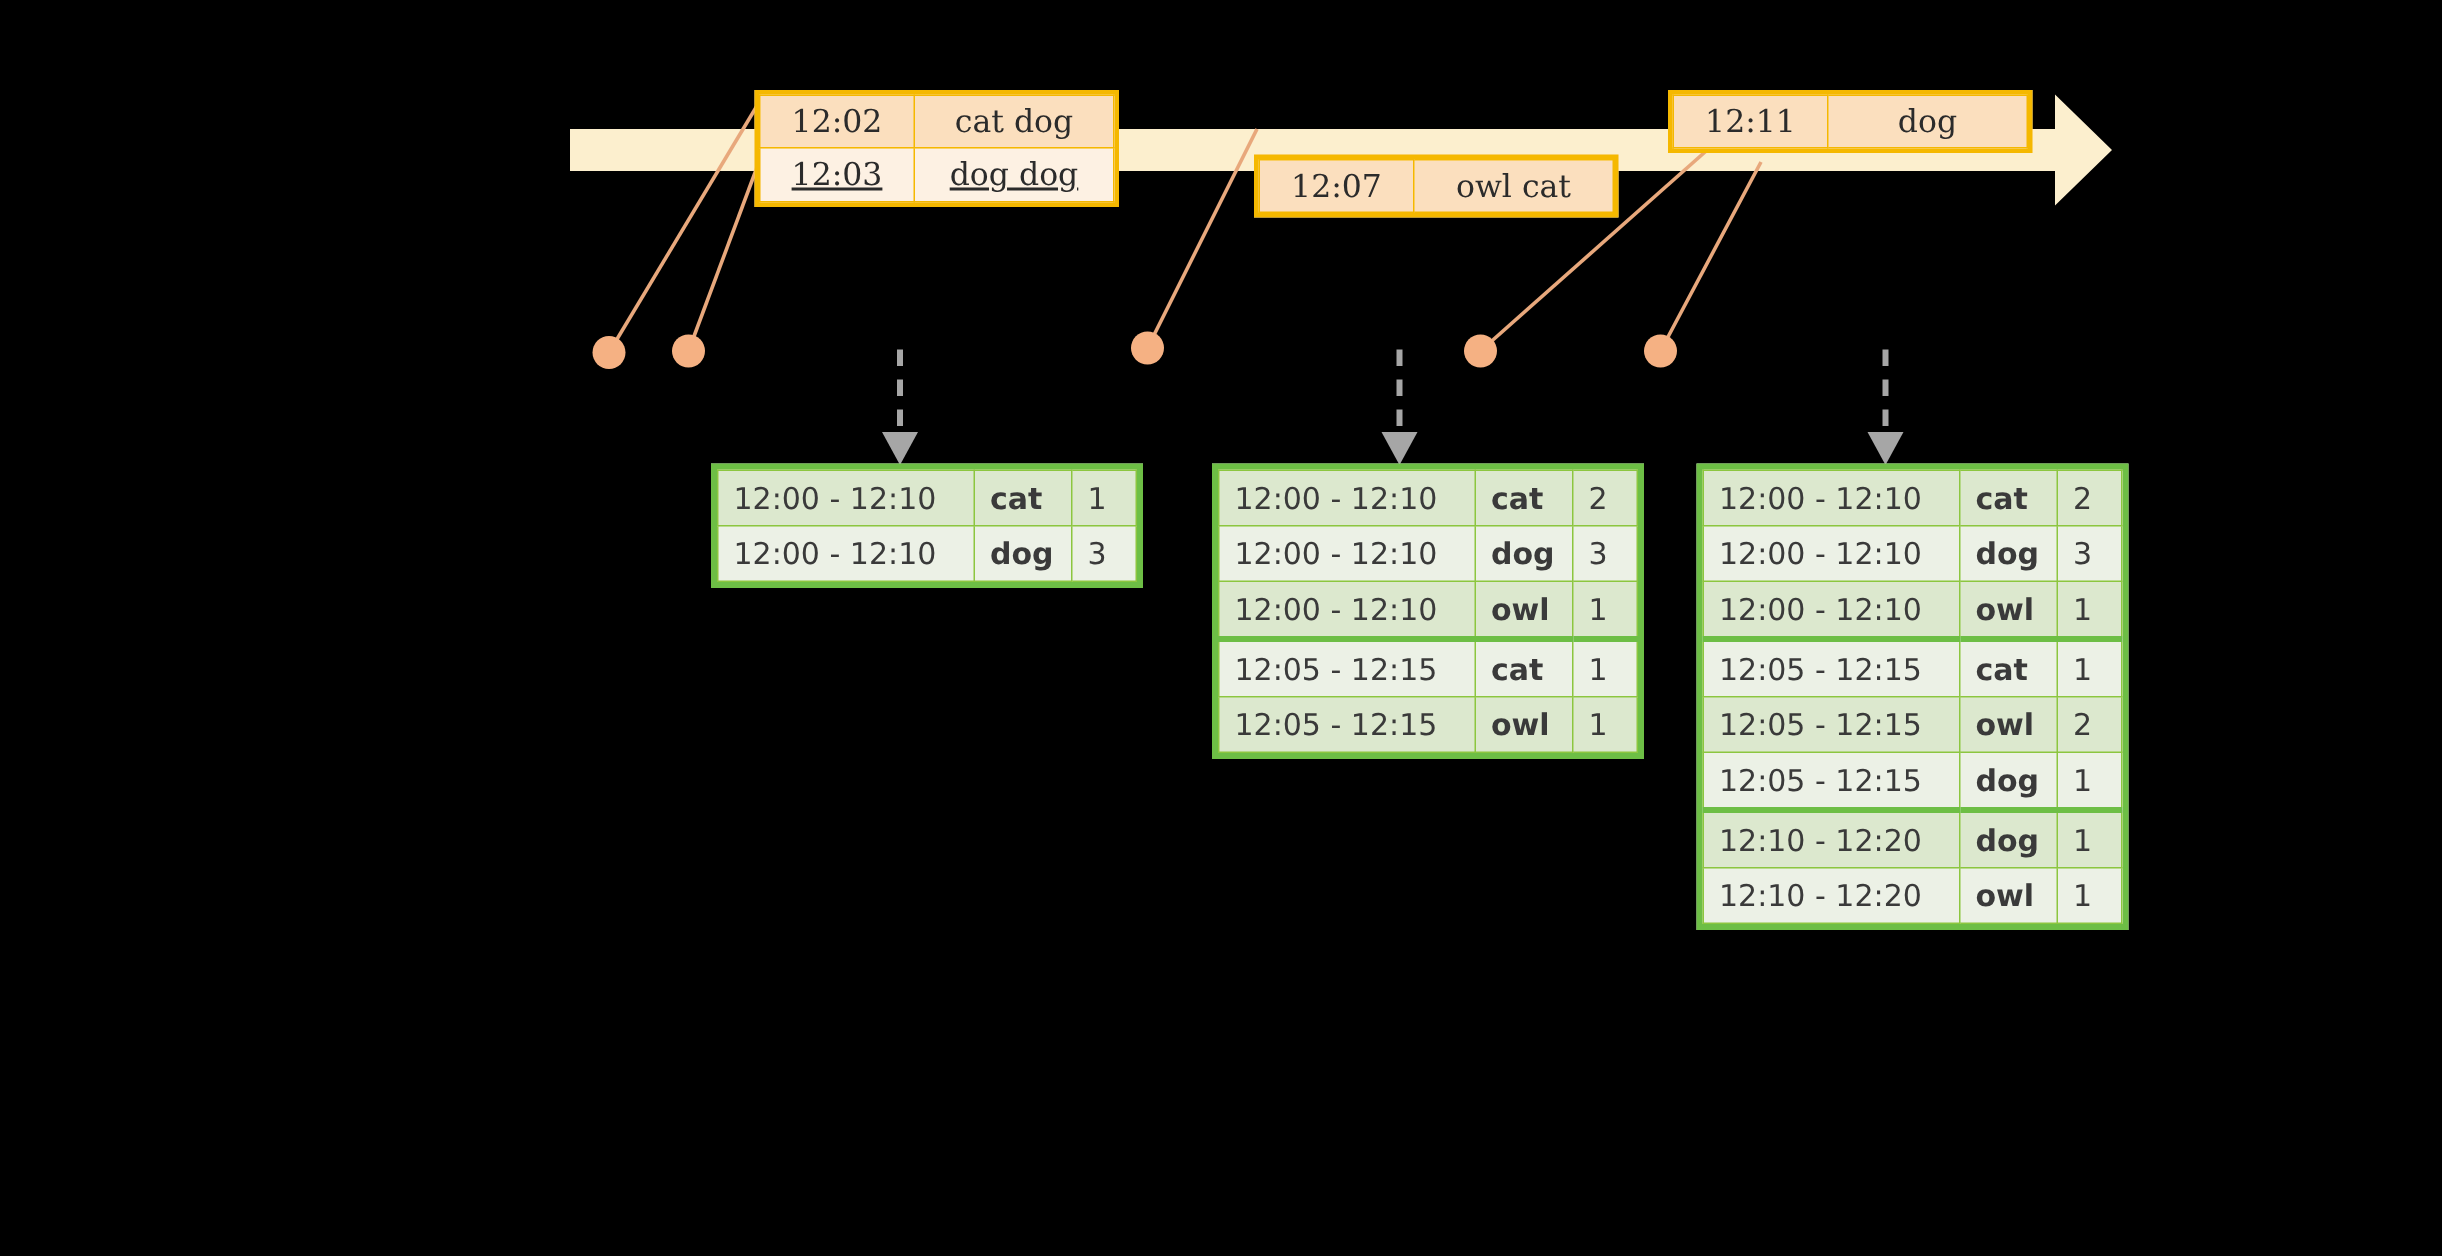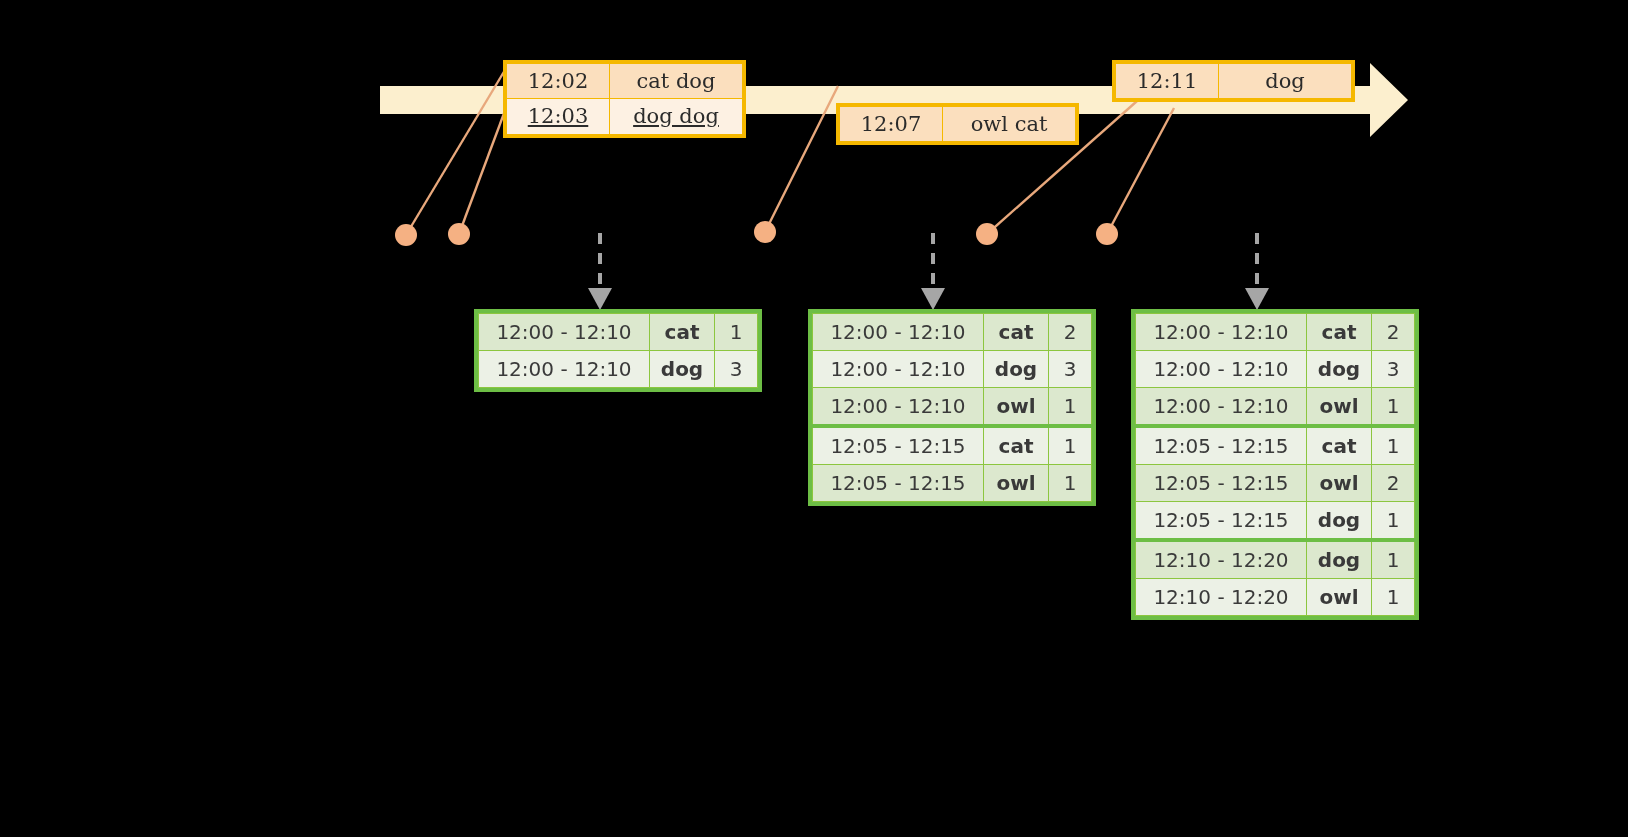--- a/index.html
+++ b/index.html
@@ -62,21 +62,21 @@
     background: #E8F0E0;
   }
   .result-table table {
     border-collapse: collapse;
   }
   .result-table td {
     border: 1.5px solid #8CC63F;
     font-family: "DejaVu Sans", sans-serif;
     font-size: 20px;
     color: #3a3a3a;
-    text-align: center;
+    text-align: left;
     padding: 5px 10px;
     white-space: nowrap;
     line-height: 1.3;
   }
   .result-table tr.band-a td { background: #DCE8CE; }
   .result-table tr.band-b td { background: #ECF1E6; }
   .result-table td.c-window { min-width: 150px; }
   .result-table td.c-key { min-width: 44px; font-weight: bold; }
   .result-table td.c-count { min-width: 22px; }
   

